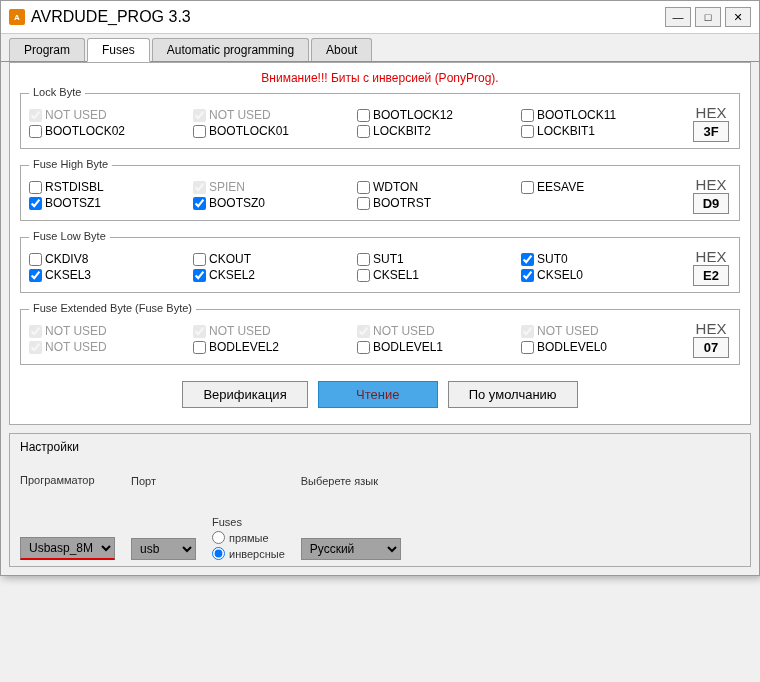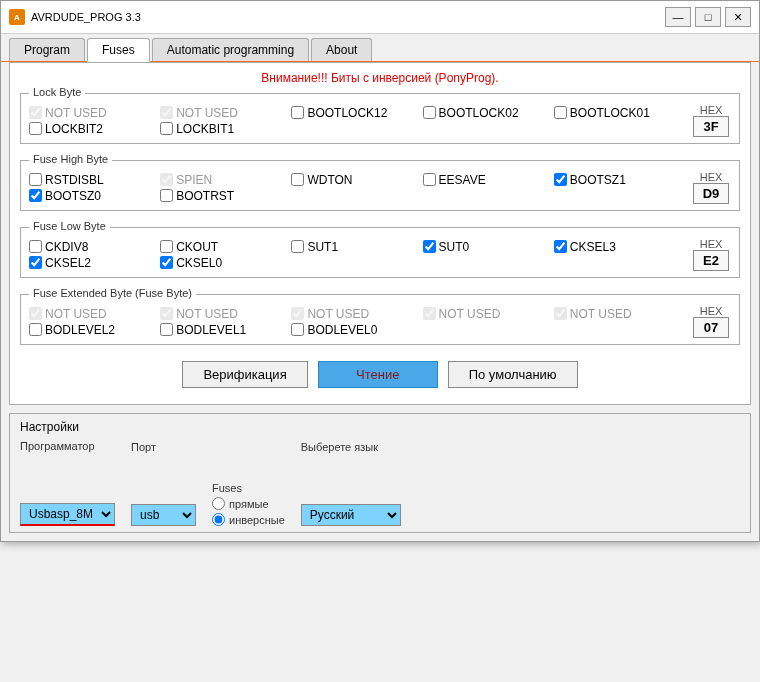--- a/index.html
+++ b/index.html
@@ -34,21 +34,21 @@
       border-radius: 2px;
       display: flex;
       align-items: center;
       justify-content: center;
       font-size: 9px;
       color: white;
       font-weight: bold;
     }
     .title-bar-text {
       flex: 1;
-      font-size: 11px;
+      font-size: 16px;
       font-weight: normal;
     }
     .title-bar-buttons {
       display: flex;
       gap: 4px;
     }
     .title-btn {
       width: 26px;
       height: 20px;
       border: 1px solid #999;
@@ -114,21 +114,21 @@
       color: #333;
     }
     .byte-group-inner {
       display: flex;
       align-items: center;
       margin-top: 4px;
     }
     .checkboxes-grid {
       flex: 1;
       display: grid;
-      grid-template-columns: 1fr 1fr 1fr 1fr 1fr;
+      grid-template-columns: 1fr 1fr 1fr 1fr;
       gap: 2px 4px;
     }
     .cb-item {
       display: flex;
       align-items: center;
       gap: 3px;
       font-size: 12px;
       white-space: nowrap;
     }
     .cb-item input[type="checkbox"] {
@@ -143,21 +143,21 @@
       opacity: 0.5;
     }
     .hex-box {
       display: flex;
       flex-direction: column;
       align-items: center;
       margin-left: 10px;
       min-width: 40px;
     }
     .hex-label {
-      font-size: 11px;
+      font-size: 15px;
       color: #555;
     }
     .hex-value {
       border: 1px solid #888;
       padding: 2px 6px;
       font-size: 13px;
       font-weight: bold;
       background: #f8f8f8;
       min-width: 36px;
       text-align: center;
@@ -183,41 +183,41 @@
       color: #7f1d1d;
     }
 
     .settings-section {
       margin: 8px 8px 8px 8px;
       border: 1px solid #aaa;
       padding: 6px 10px;
     }
     .settings-title {
       font-size: 12px;
-      margin-bottom: 6px;
+      margin-bottom: 20px;
     }
     .settings-inner {
       display: flex;
       gap: 16px;
       align-items: flex-end;
     }
     .setting-group {
       display: flex;
       flex-direction: column;
       gap: 3px;
     }
     .setting-group label {
       font-size: 11px;
       color: #333;
     }
     .setting-group select {
       font-size: 12px;
       padding: 2px 4px;
       border: 1px solid #888;
-      background: #7dd3fc;
+      background: #a3a3a3;
       cursor: pointer;
       margin-top: 48px;
     }
     .setting-group.programmer select {
       border-bottom: 2px solid #e00000;
     }
     .radio-group {
       display: flex;
       flex-direction: column;
       gap: 3px;
@@ -274,20 +274,24 @@
           <label class="cb-item disabled">
               <input type="checkbox" checked="" disabled="" style="">
               <span>NOT USED</span>
             </label>
           <label class="cb-item">
               <input type="checkbox" style="">
               <span>BOOTLOCK12</span>
             </label>
           <label class="cb-item">
               <input type="checkbox" style="">
+              <span>BOOTLOCK11</span>
+            </label>
+          <label class="cb-item">
+              <input type="checkbox" style="">
               <span>BOOTLOCK02</span>
             </label>
           <label class="cb-item">
               <input type="checkbox" style="">
               <span>BOOTLOCK01</span>
             </label>
           <label class="cb-item">
               <input type="checkbox" style="">
               <span>LOCKBIT2</span>
             </label>
@@ -363,20 +367,24 @@
               <input type="checkbox" checked="" style="">
               <span>SUT0</span>
             </label>
           <label class="cb-item">
               <input type="checkbox" checked="" style="">
               <span>CKSEL3</span>
             </label>
           <label class="cb-item">
               <input type="checkbox" checked="" style="">
               <span>CKSEL2</span>
+            </label>
+          <label class="cb-item">
+              <input type="checkbox" style="">
+              <span>CKSEL1</span>
             </label>
           <label class="cb-item">
               <input type="checkbox" checked="" style="">
               <span>CKSEL0</span>
             </label>
         </div>
         <div class="hex-box">
           <span class="hex-label">HEX</span>
           <div class="hex-value">E2</div>
         </div>

